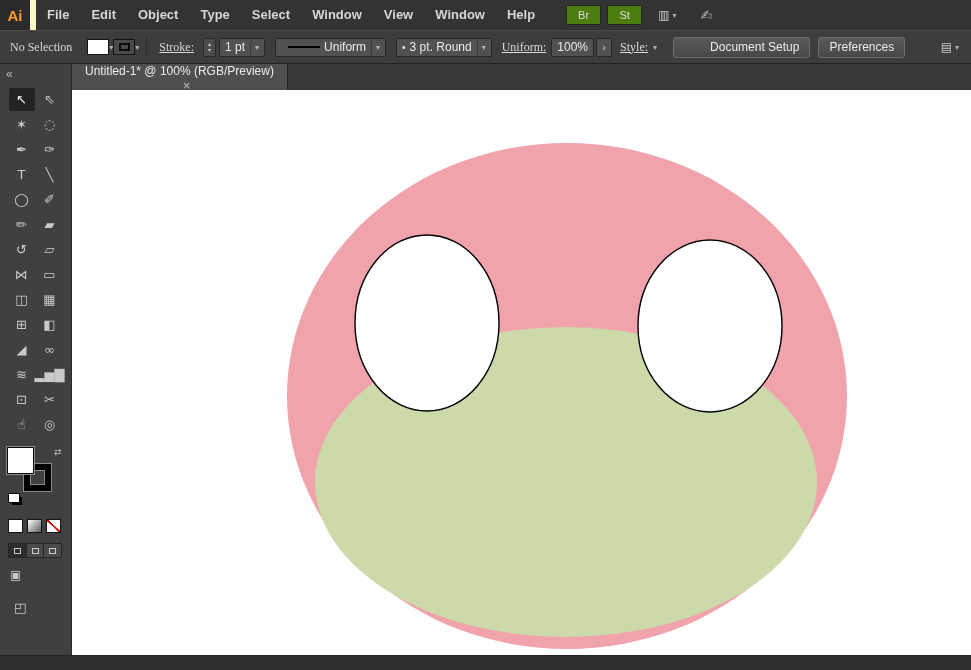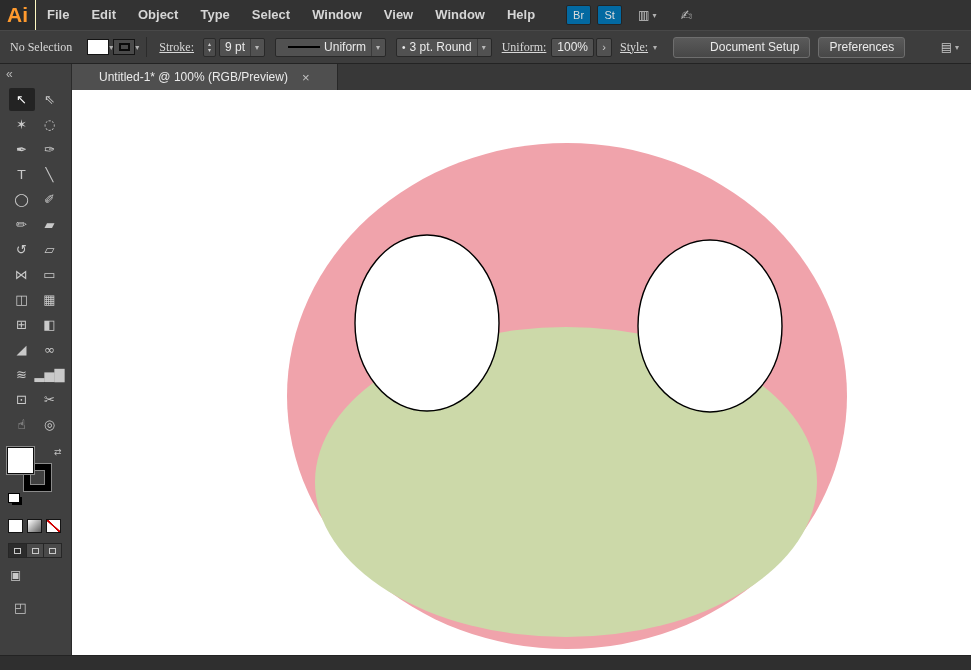--- a/index.html
+++ b/index.html
@@ -12,26 +12,26 @@
     user-select: none;
   }
   
   .menubar {
     position: absolute; left:0; top:0; width:100%; height:30px;
     background:#333333; display:flex; align-items:center;
     color:#d6d6d6; font-size:13px;
   }
   .logo {
     width:36px; height:30px; display:flex; align-items:center; justify-content:center;
-    background:#2b2b2b; color:#ff9a2e; font-weight:bold; font-size:21px;
-    border-right:1px solid #fef9c3;
+    background:#2b2b2b; color:#ff9a2e; font-weight:bold; font-size:15px;
+    border-right:6px solid #fef9c3;
   }
   .mi { padding:0 11px; line-height:30px; cursor:default;font-weight:bold; }
   .chip {
-    width:25px; height:20px; background:#0369a1; border:1px solid #242424; border-radius:2px;
+    width:35px; height:20px; background:#4d7c0f; border:1px solid #242424; border-radius:2px;
     display:flex; align-items:center; justify-content:center; font-size:11px; color:#ddd;
   }
   .chip.br { margin-left:20px; }
   .chip.st { margin-left:6px; }
   .ws { margin-left:16px; display:flex; align-items:center; gap:3px; color:#c9c9c9; font-family:"DejaVu Sans",sans-serif; }
   .ws .wsicon { font-size:12px; }
   .ws .chev, .chev { font-size:8px; color:#b0b0b0; }
   .handicon { margin-left:24px; color:#b8b8b8; font-size:14px; font-family:"DejaVu Sans",sans-serif; }
 
   
@@ -72,22 +72,22 @@
   .btn.prefs { margin-left:8px; }
   .cb-right { margin-left:auto; margin-right:12px; display:flex; align-items:center; gap:3px; color:#c9c9c9; font-family:"DejaVu Sans",sans-serif; }
   .cb-right .opticon { font-size:12px; }
 
   
   .tabrow {
     position:absolute; left:72px; top:64px; right:0; height:26px;
     background:#383838; display:flex; align-items:stretch;
   }
   .tab {
-    display:flex; align-items:center; background:#4f4f4f; padding:0 27px;
-    font-size:12px; color:#ebebeb; border-right:1px solid #272727;
+    display:flex; align-items:center; background:#4f4f4f; padding:0 13px;
+    font-size:12px; color:#ebebeb; border-right:1px solid #272727;flex-direction:column;
   }
   .tab .close { margin-left:14px; color:#c2c2c2; font-size:13px; }
 
   
   .toolpanel {
     position:absolute; left:0; top:64px; width:72px; bottom:15px;
     background:#404040; border-right:1px solid #2a2a2a;
   }
   .collapse { height:22px; color:#b8b8b8; font-size:12px; padding:3px 0 0 6px; }
   .toolgrid {
@@ -170,21 +170,21 @@
     </div>
   <span class="chev" style="font-family:'DejaVu Sans',sans-serif;">▾</span>
   <div class="vsep"></div>
 
   <span class="cb-label cb-link">Stroke:</span>
   <div class="stepper">
     <span>▴</span>
     <span>▾</span>
   </div>
   <div class="field">
-    <span>9 pt</span>
+    <span>1 pt</span>
     <span class="fchev">▾</span>
   </div>
 
   <div class="field" style="margin-left:10px;padding-left:12px;">
     <span class="profile-line"></span>
     <span>Uniform</span>
     <span class="fchev">▾</span>
   </div>
 
   <div class="field" style="margin-left:10px;">

